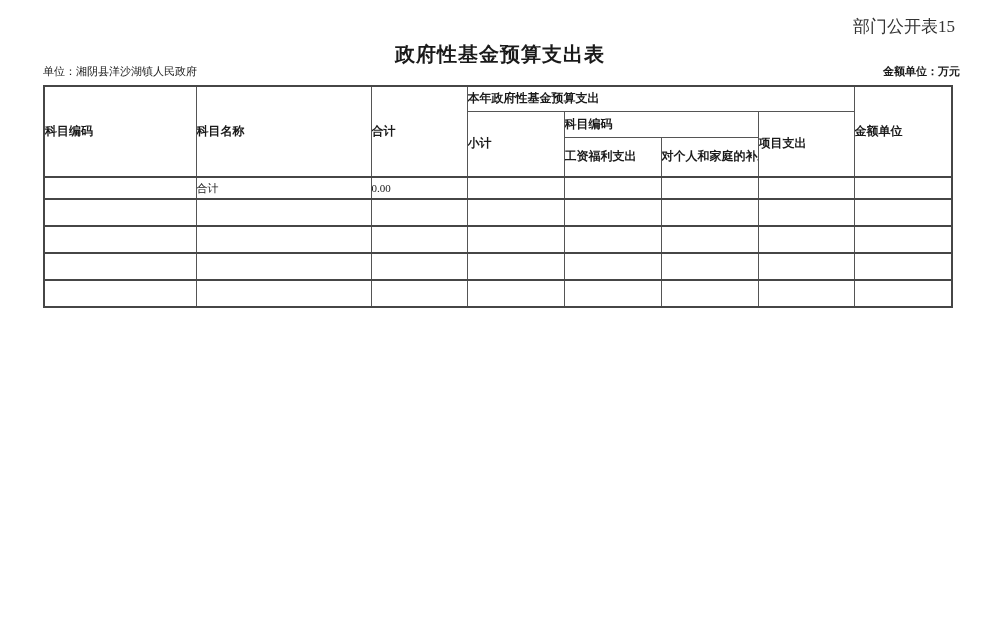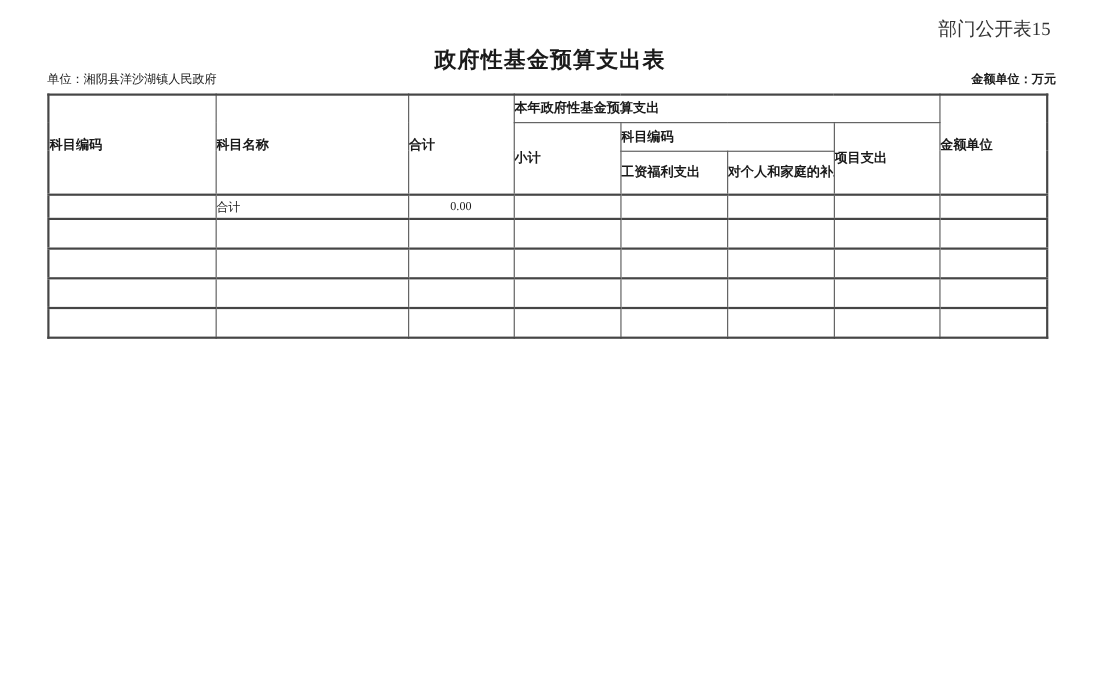--- a/index.html
+++ b/index.html
@@ -74,21 +74,21 @@
   table.budget tbody td {
     font-size: 11px;
     font-weight: normal;
     vertical-align: middle;
     border-top-width: 2px;
     border-top-color: #464646;
   }
   tr.drow-first { height: 22px; }
   tr.drow { height: 27px; }
   td.cell-name { text-align: left; padding-left: 3px; }
-  td.cell-num  { text-align: center; padding-right: 4px; margin-left: 32px; }
+  td.cell-num  { text-align: left; padding-right: 4px; margin-left: 32px; }
 </style>
 </head>
 <body>
 
 <div class="corner-label">部门公开表15</div>
 
 <h1 class="page-title">政府性基金预算支出表</h1>
 
 <div class="meta-unit">单位：湘阴县洋沙湖镇人民政府</div>
 <div class="meta-amount">金额单位：万元</div>

